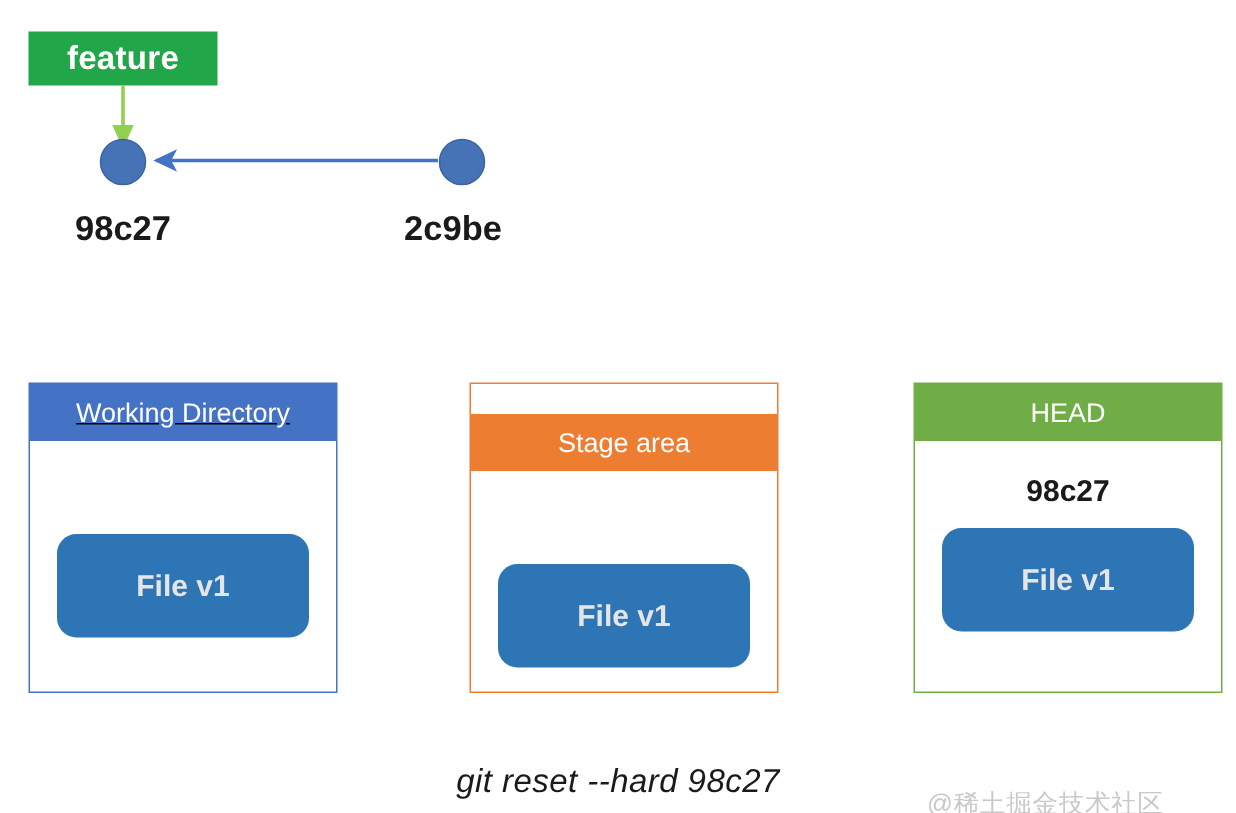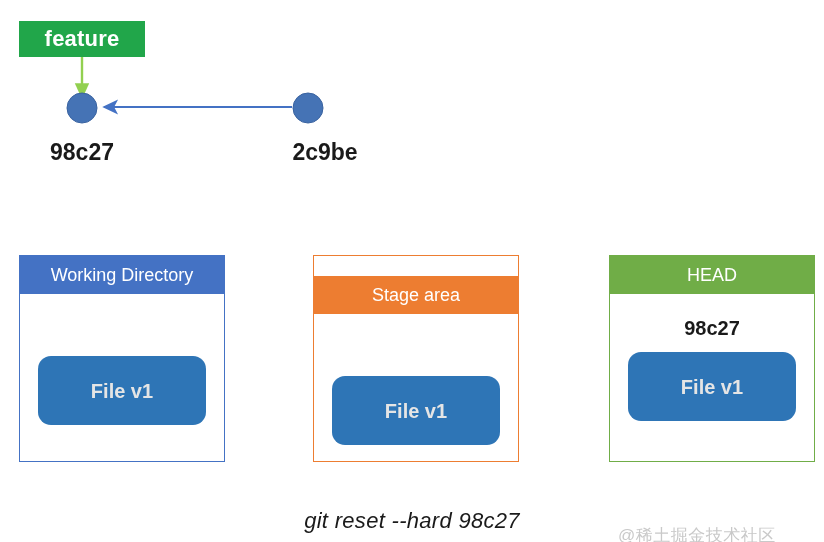--- a/index.html
+++ b/index.html
@@ -49,35 +49,35 @@
   .commit-caption {
     position: absolute;
     font-size: 23px;
     font-weight: 700;
     color: #1a1a1a;
     text-align: center;
     line-height: 1;
     white-space: nowrap;
   }
   .commit-caption.left  { left: 22px;  top: 141px; width: 120px; }
-  .commit-caption.right { left: 265px; top: 141px; width: 120px; }
+  .commit-caption.right { left: 242px; top: 141px; width: 120px; }
 
   
   .area-box {
     position: absolute;
     top: 255px;
     width: 206px;
     height: 207px;
     box-sizing: border-box;
     background: #ffffff;
     border: 1.5px solid #4472C4;
     display: flex;
     flex-direction: column;
   }
-  .area-box.working { left: 19px;  border-color: #4472C4; }
+  .area-box.working { left: 19px;  border-color: #4472C4; text-decoration: underline; }
   .area-box.stage   { left: 313px; border-color: #ED7D31; }
   .area-box.head    { left: 609px; border-color: #70AD47; }
 
   .area-header {
     height: 38px;
     flex: 0 0 38px;
     display: flex;
     align-items: center;
     justify-content: center;
     color: #ffffff;

